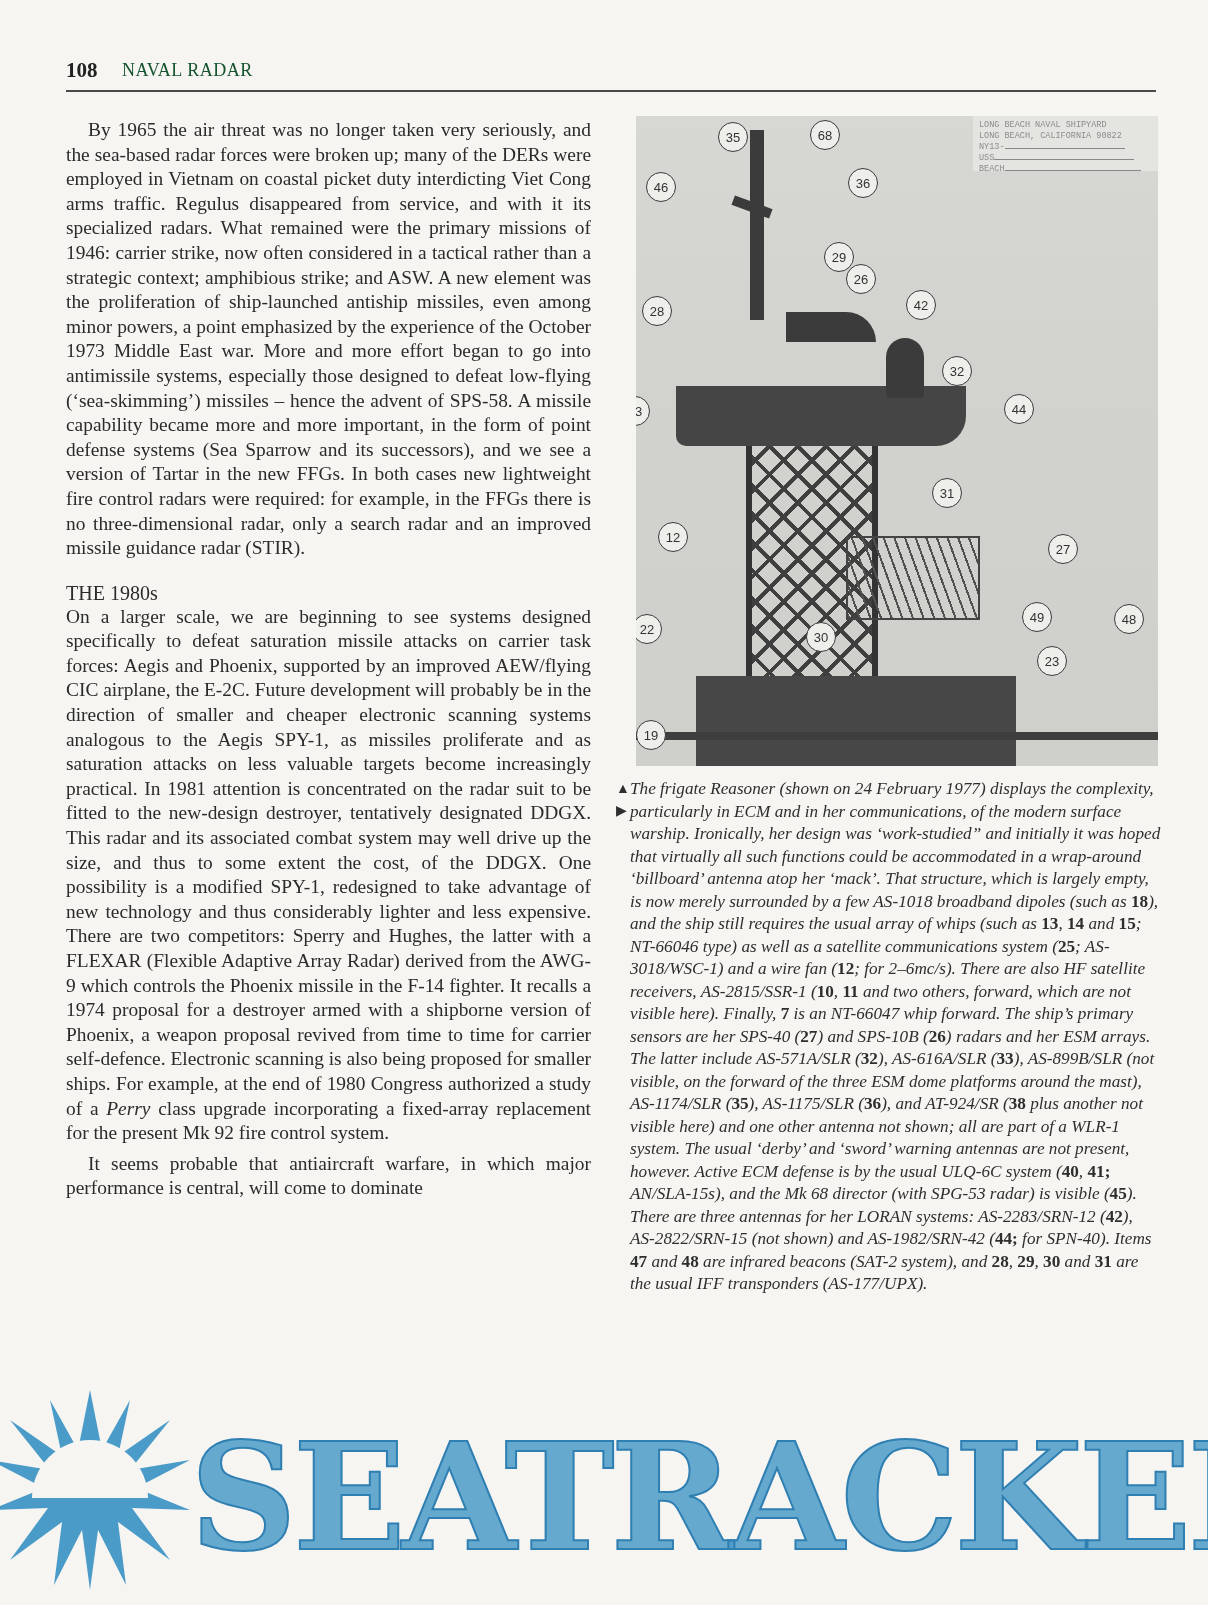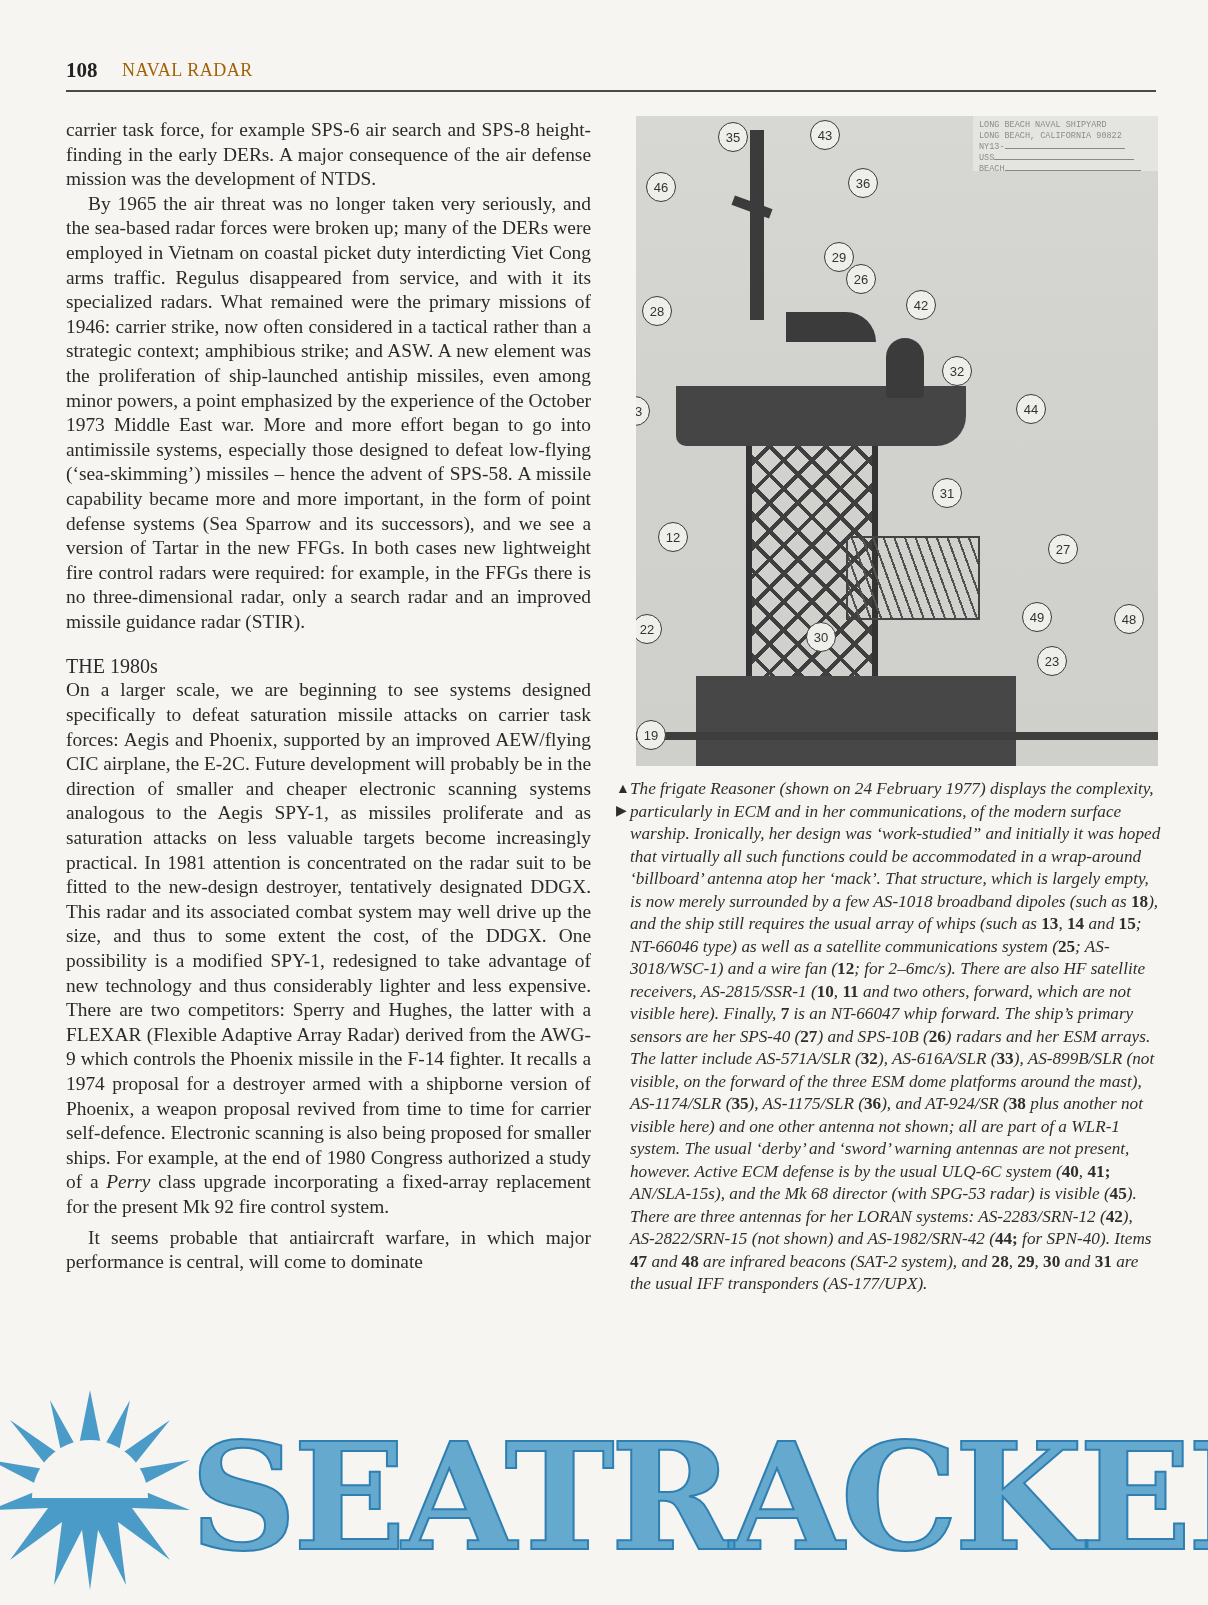--- a/index.html
+++ b/index.html
@@ -10,21 +10,21 @@
     color: #2b2b2b;
   }
   .page-header {
     position: absolute; left: 66px; top: 52px; width: 1090px; height: 38px;
     border-bottom: 2px solid #4a4a4a;
   }
   .page-number {
     position: absolute; left: 0; top: 6px; font-weight: bold; font-size: 21px; color: #222;
   }
   .running-title {
-    position: absolute; left: 56px; top: 8px; font-size: 18px; letter-spacing: 0.5px; color: #a16207;
+    position: absolute; left: 56px; top: 8px; font-size: 18px; letter-spacing: 0.5px; color: #14532d;
   }
   .col-left {
     position: absolute; left: 66px; top: 118px; width: 525px;
     font-size: 19.4px; line-height: 24.6px; text-align: justify;
     hyphens: manual;
   }
   .col-left p { margin: 0; }
   .col-left p.indent { text-indent: 22px; }
   .section-heading {
     font-weight: normal; font-size: 20px; margin: 20px 0 0 0; line-height: 24px;
@@ -67,21 +67,20 @@
 </style>
 </head>
 <body>
 
 <div class="page-header">
   <span class="page-number">108</span>
   <span class="running-title">NAVAL RADAR</span>
 </div>
 
 <div class="col-left">
-  <p>carrier task force, for example SPS-6 air search and SPS-8 height-finding in the early DERs. A major con­sequence of the air defense mission was the develop­ment of NTDS.</p>
   <p class="indent">By 1965 the air threat was no longer taken very seriously, and the sea-based radar forces were broken up; many of the DERs were employed in Vietnam on coastal picket duty interdicting Viet Cong arms traffic. Regulus disappeared from service, and with it its specialized radars. What remained were the primary missions of 1946: carrier strike, now often considered in a tactical rather than a strategic context; amphibious strike; and ASW. A new element was the proliferation of ship-launched antiship missiles, even among minor powers, a point emphasized by the experience of the October 1973 Middle East war. More and more effort began to go into antimissile systems, especially those designed to defeat low-flying (‘sea-skimming’) missiles – hence the advent of SPS-58. A missile capability became more and more important, in the form of point defense systems (Sea Sparrow and its successors), and we see a version of Tartar in the new FFGs. In both cases new lightweight fire control radars were required: for example, in the FFGs there is no three-dimensional radar, only a search radar and an improved missile guidance radar (STIR).</p>
   <div class="section-heading">THE 1980s</div>
   <p><span>On a larger scale, we are beginning to see systems designed specifically to defeat saturation missile attacks on carrier task forces: Aegis and Phoenix, supported by an improved AEW/flying CIC airplane, the E-2C. Future development will probably be in the direction of smaller and cheaper electronic scanning systems analogous to the Aegis SPY-1, as missiles proliferate and as saturation attacks on less valuable targets become increasingly practical. In 1981 attention is con­centrated on the radar suit to be fitted to the new-design destroyer, tentatively designated DDGX. This radar and its associated combat system may well drive up the size, and thus to some extent the cost, of the DDGX. One possibility is a modified SPY-1, redesigned to take advantage of new technology and thus considerably lighter and less expensive. There are two competitors: Sperry and Hughes, the latter with a FLEXAR (Flex­ible Adaptive Array Radar) derived from the AWG-9 which controls the Phoenix missile in the F-14 fighter. It recalls a 1974 proposal for a destroyer armed with a shipborne version of Phoenix, a weapon proposal revived from time to time for carrier self-defence. Elec­tronic scanning is also being proposed for smaller ships. For example, at the end of 1980 Congress authorized a study of a</span> <i>Perry</i><span> class upgrade incorporating a fixed-array replacement for the present Mk 92 fire control system.</span></p>
   <p class="indent" style="margin-top:6px">It seems probable that antiaircraft warfare, in which major performance is central, will come to dominate</p>
 </div>
 
 <div class="figure">
 
   <div class="mast" style="left:114px;top:14px;width:14px;height:190px;"></div>
   <div class="mast" style="left:96px;top:86px;width:40px;height:10px;transform:rotate(20deg);"></div>
@@ -96,30 +95,30 @@
   <div class="stamp">
     <div class="ln">LONG BEACH NAVAL SHIPYARD</div>
     <div class="ln">LONG BEACH, CALIFORNIA 90822</div>
     <div class="ln"><span>NY13-</span><span class="rule"></span></div>
     <div class="ln"><span>USS</span><span class="rule" style="width:140px"></span></div>
     <div class="ln"><span>BEACH</span><span class="rule" style="width:136px"></span></div>
   </div>
 
   <div id="callouts">
       <div class="callout" style="left: 82px; top: 6px;">35</div>
-      <div class="callout" style="left: 174px; top: 4px;">43</div>
+      <div class="callout" style="left: 174px; top: 4px;">68</div>
       <div class="callout" style="left: 10px; top: 56px;">46</div>
       <div class="callout" style="left: 212px; top: 52px;">36</div>
       <div class="callout" style="left: 188px; top: 126px;">29</div>
       <div class="callout" style="left: 210px; top: 148px;">26</div>
       <div class="callout" style="left: 270px; top: 174px;">42</div>
       <div class="callout" style="left: 6px; top: 180px;">28</div>
       <div class="callout" style="left: 306px; top: 240px;">32</div>
       <div class="callout" style="left: -16px; top: 280px;">33</div>
-      <div class="callout" style="left: 368px; top: 278px; margin-left: 12px;">44</div>
+      <div class="callout" style="left: 368px; top: 278px;">44</div>
       <div class="callout" style="left: 296px; top: 362px;">31</div>
       <div class="callout" style="left: 22px; top: 406px;">12</div>
       <div class="callout" style="left: 412px; top: 418px;">27</div>
       <div class="callout" style="left: 386px; top: 486px;">49</div>
       <div class="callout" style="left: 478px; top: 488px;">48</div>
       <div class="callout" style="left: -4px; top: 498px;">22</div>
       <div class="callout" style="left: 170px; top: 506px;">30</div>
       <div class="callout" style="left: 401px; top: 530px;">23</div>
       <div class="callout" style="left: 0px; top: 604px;">19</div>
     </div>

